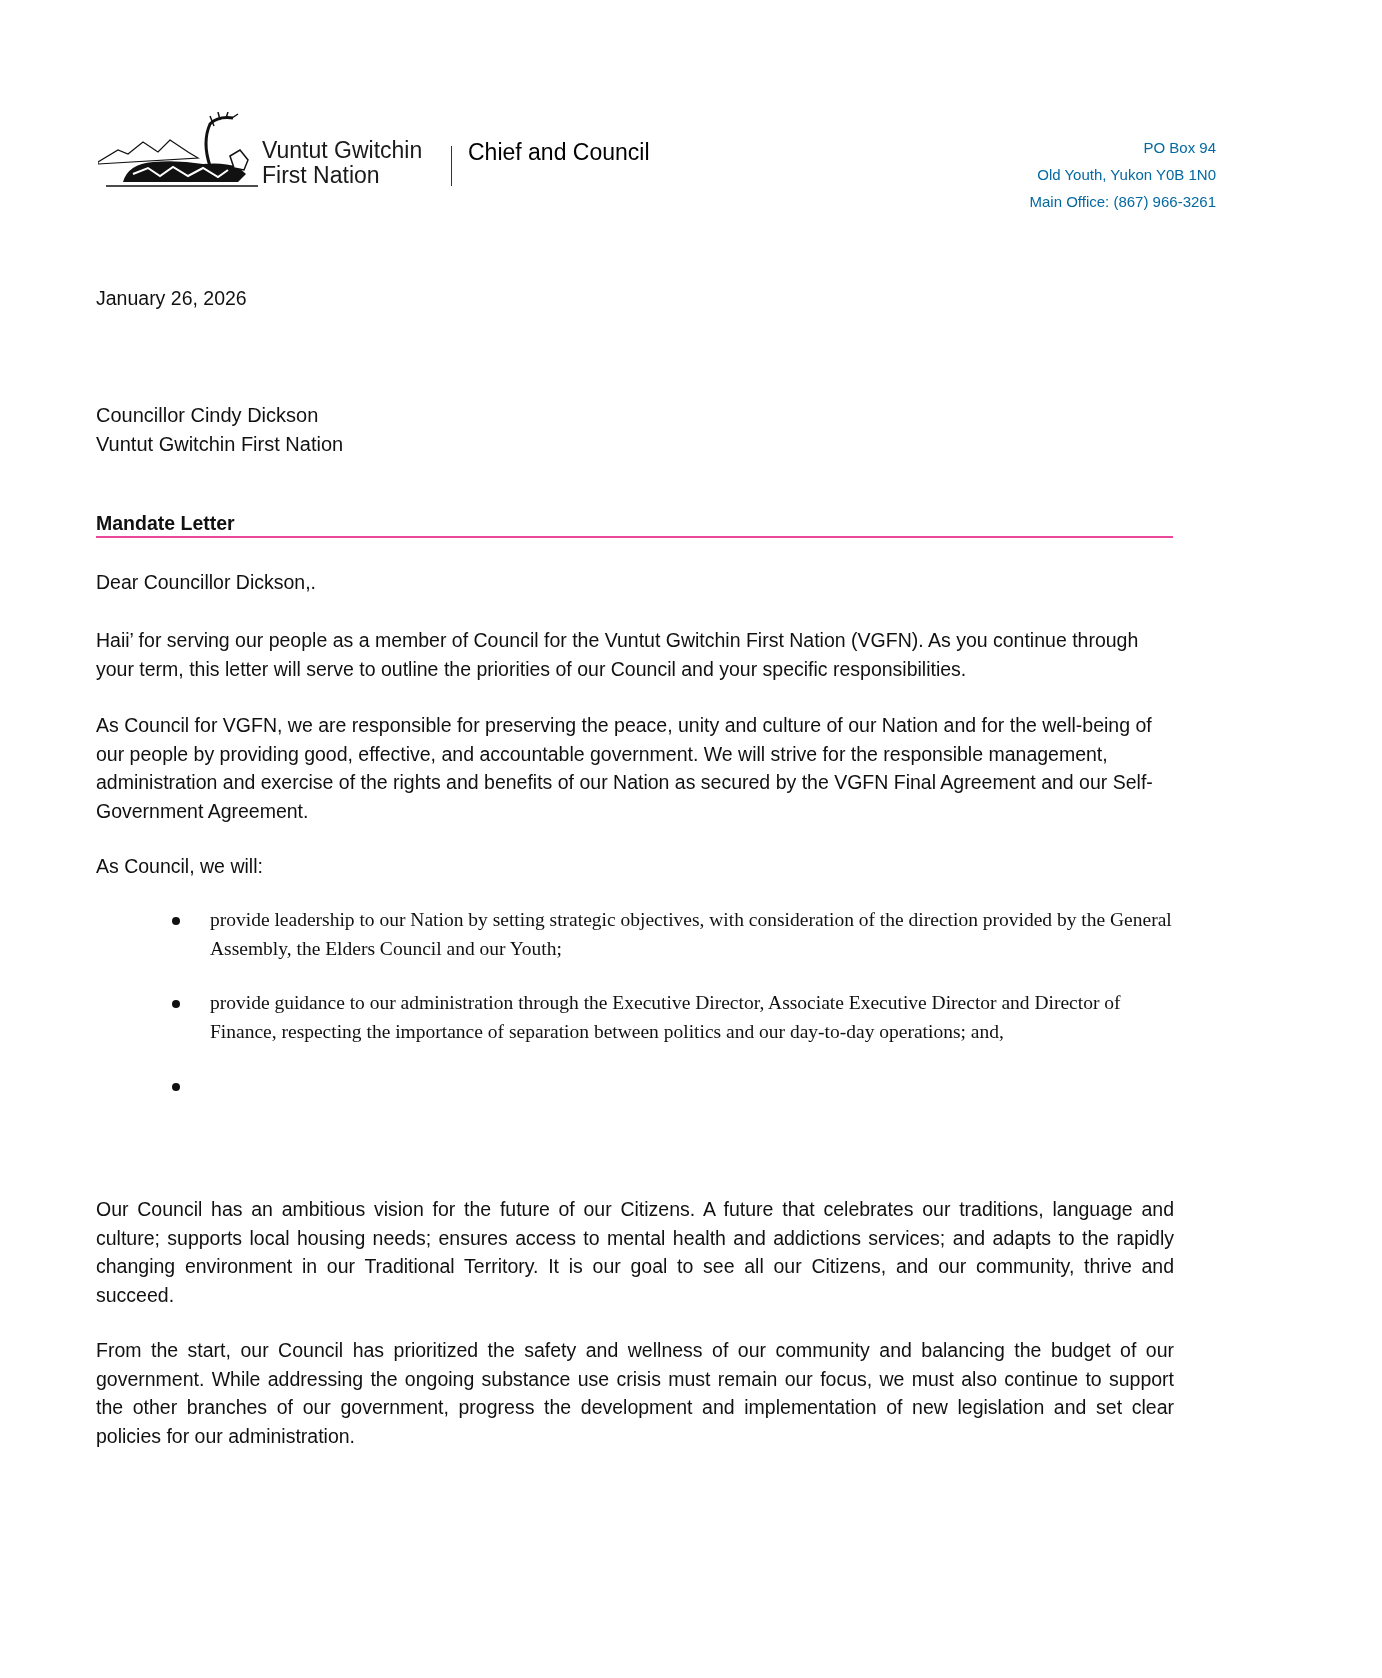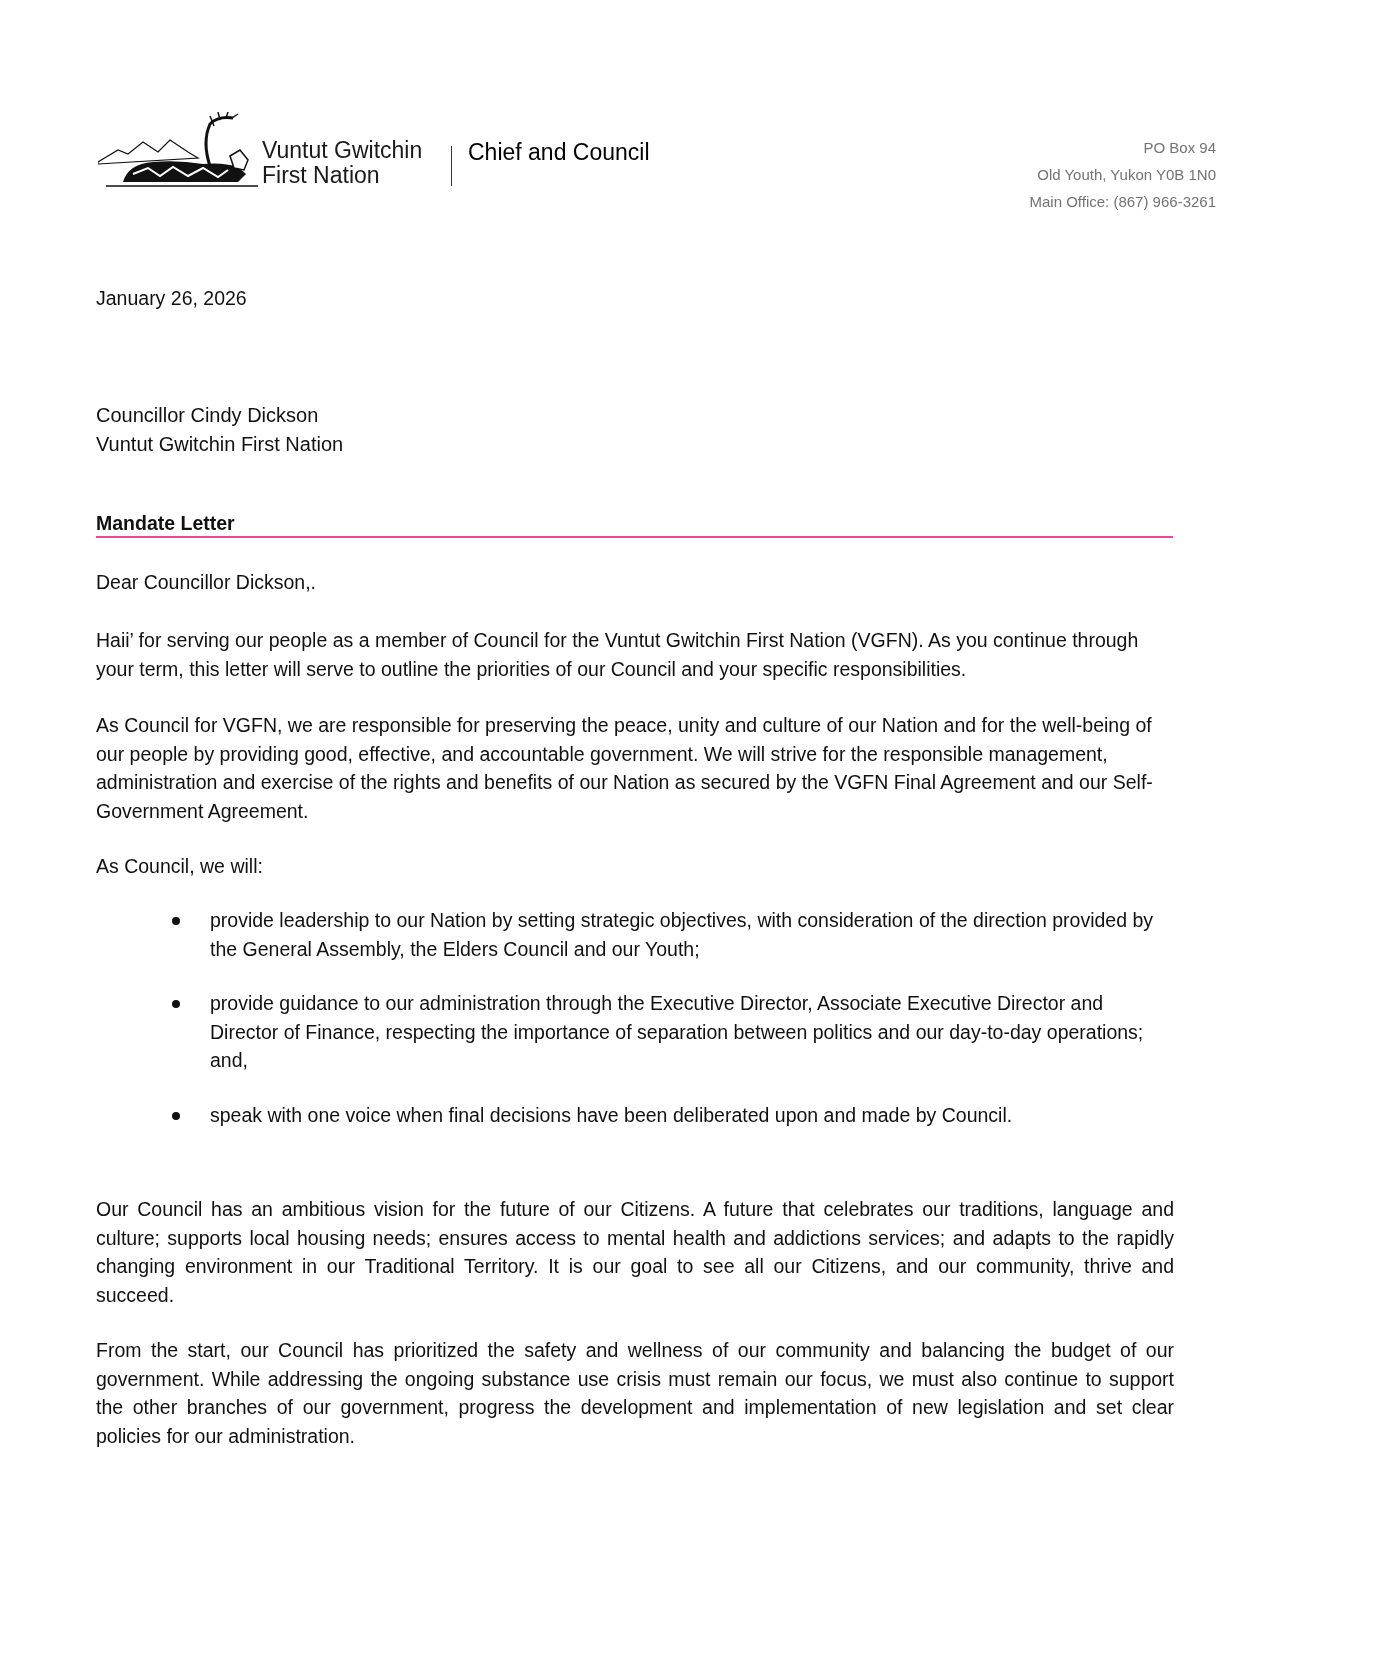--- a/index.html
+++ b/index.html
@@ -5,27 +5,27 @@
   html, body { margin: 0; padding: 0; background: #ffffff; }
   body {
     width: 1382px; height: 1678px; position: relative; overflow: hidden;
     font-family: "Liberation Sans", sans-serif; color: #111;
   }
   .page { position: absolute; left: 0; top: 0; width: 1382px; height: 1678px; padding-left: 42px; }
   .logo { position: absolute; left: 98px; top: 112px; width: 162px; height: 80px; }
   .org-name { position: absolute; left: 262px; top: 138px; font-size: 23px; line-height: 25px; color: #1a1a1a; }
   .org-divider { position: absolute; left: 451px; top: 146px; width: 1px; height: 40px; background: #333; }
   .dept-name { position: absolute; left: 468px; top: 139px; font-size: 23px; color: #000000; }
-  .address { position: absolute; right: 208px; top: 134px; text-align: right; font-size: 15px; line-height: 27px; color: #737373; }
+  .address { position: absolute; right: 208px; top: 134px; text-align: right; font-size: 15px; line-height: 27px; color: #0369a1; }
   .date { position: absolute; left: 96px; top: 287px; font-size: 19.5px; }
   .recipient { position: absolute; left: 96px; top: 401px; font-size: 20px; line-height: 29px; }
   .subject { position: absolute; left: 96px; top: 512px; width: 1077px; border-bottom: 2px solid #ec4899; font-size: 19.5px; font-weight: bold; padding-bottom: 1px; }
   .body-text { position: absolute; left: 96px; width: 1078px; font-size: 19.5px; line-height: 28.5px; }
   .justify { text-align: justify; margin-top: 40px; }
-  .bullets { position: absolute; left: 96px; top: 906px; width: 1078px; list-style: none; margin: 0; padding: 0; font-size: 19.5px; line-height: 28.5px; }
+  .bullets { position: absolute; left: 96px; top: 906px; width: 1078px; list-style: none; margin: 0; padding: 0; font-size: 19.5px; line-height: 28.5px; font-family: Liberation Serif, serif; }
   .bullets li { position: relative; padding-left: 114px; margin-bottom: 26px; }
   .bullets li .dot { position: absolute; left: 76px; top: 11px; width: 8px; height: 8px; border-radius: 50%; background: #111; }
 </style>
 </head>
 <body>
 
 <div class="page">
 
   <svg class="logo" viewBox="0 0 162 80">
     <path d="M0 50 L20 38 L30 42 L45 30 L60 40 L72 28 L90 40 L100 46 L0 52 Z" fill="#fff" stroke="#111" stroke-width="1.2"></path>
@@ -69,20 +69,19 @@
     <li>
       <span class="dot"></span>
       <span>provide leadership to our Nation by setting strategic objectives, with consideration of the direction provided by the General Assembly, the Elders Council and our Youth;</span>
     </li>
     <li>
       <span class="dot"></span>
       <span>provide guidance to our administration through the Executive Director, Associate Executive Director and Director of Finance, respecting the importance of separation between politics and our day-to-day operations; and,</span>
     </li>
     <li>
       <span class="dot"></span>
-      <span>speak with one voice when final decisions have been deliberated upon and made by Council.</span>
     </li>
   </ul>
 
   <div class="body-text justify" style="top:1155px;">Our Council has an ambitious vision for the future of our Citizens. A future that celebrates our traditions, language and culture; supports local housing needs; ensures access to mental health and addictions services; and adapts to the rapidly changing environment in our Traditional Territory. It is our goal to see all our Citizens, and our community, thrive and succeed.</div>
   <div class="body-text justify" style="top:1296px;">From the start, our Council has prioritized the safety and wellness of our community and balancing the budget of our government. While addressing the ongoing substance use crisis must remain our focus, we must also continue to support the other branches of our government, progress the development and implementation of new legislation and set clear policies for our administration.</div>
 
 </div>
 
 </body></html>

